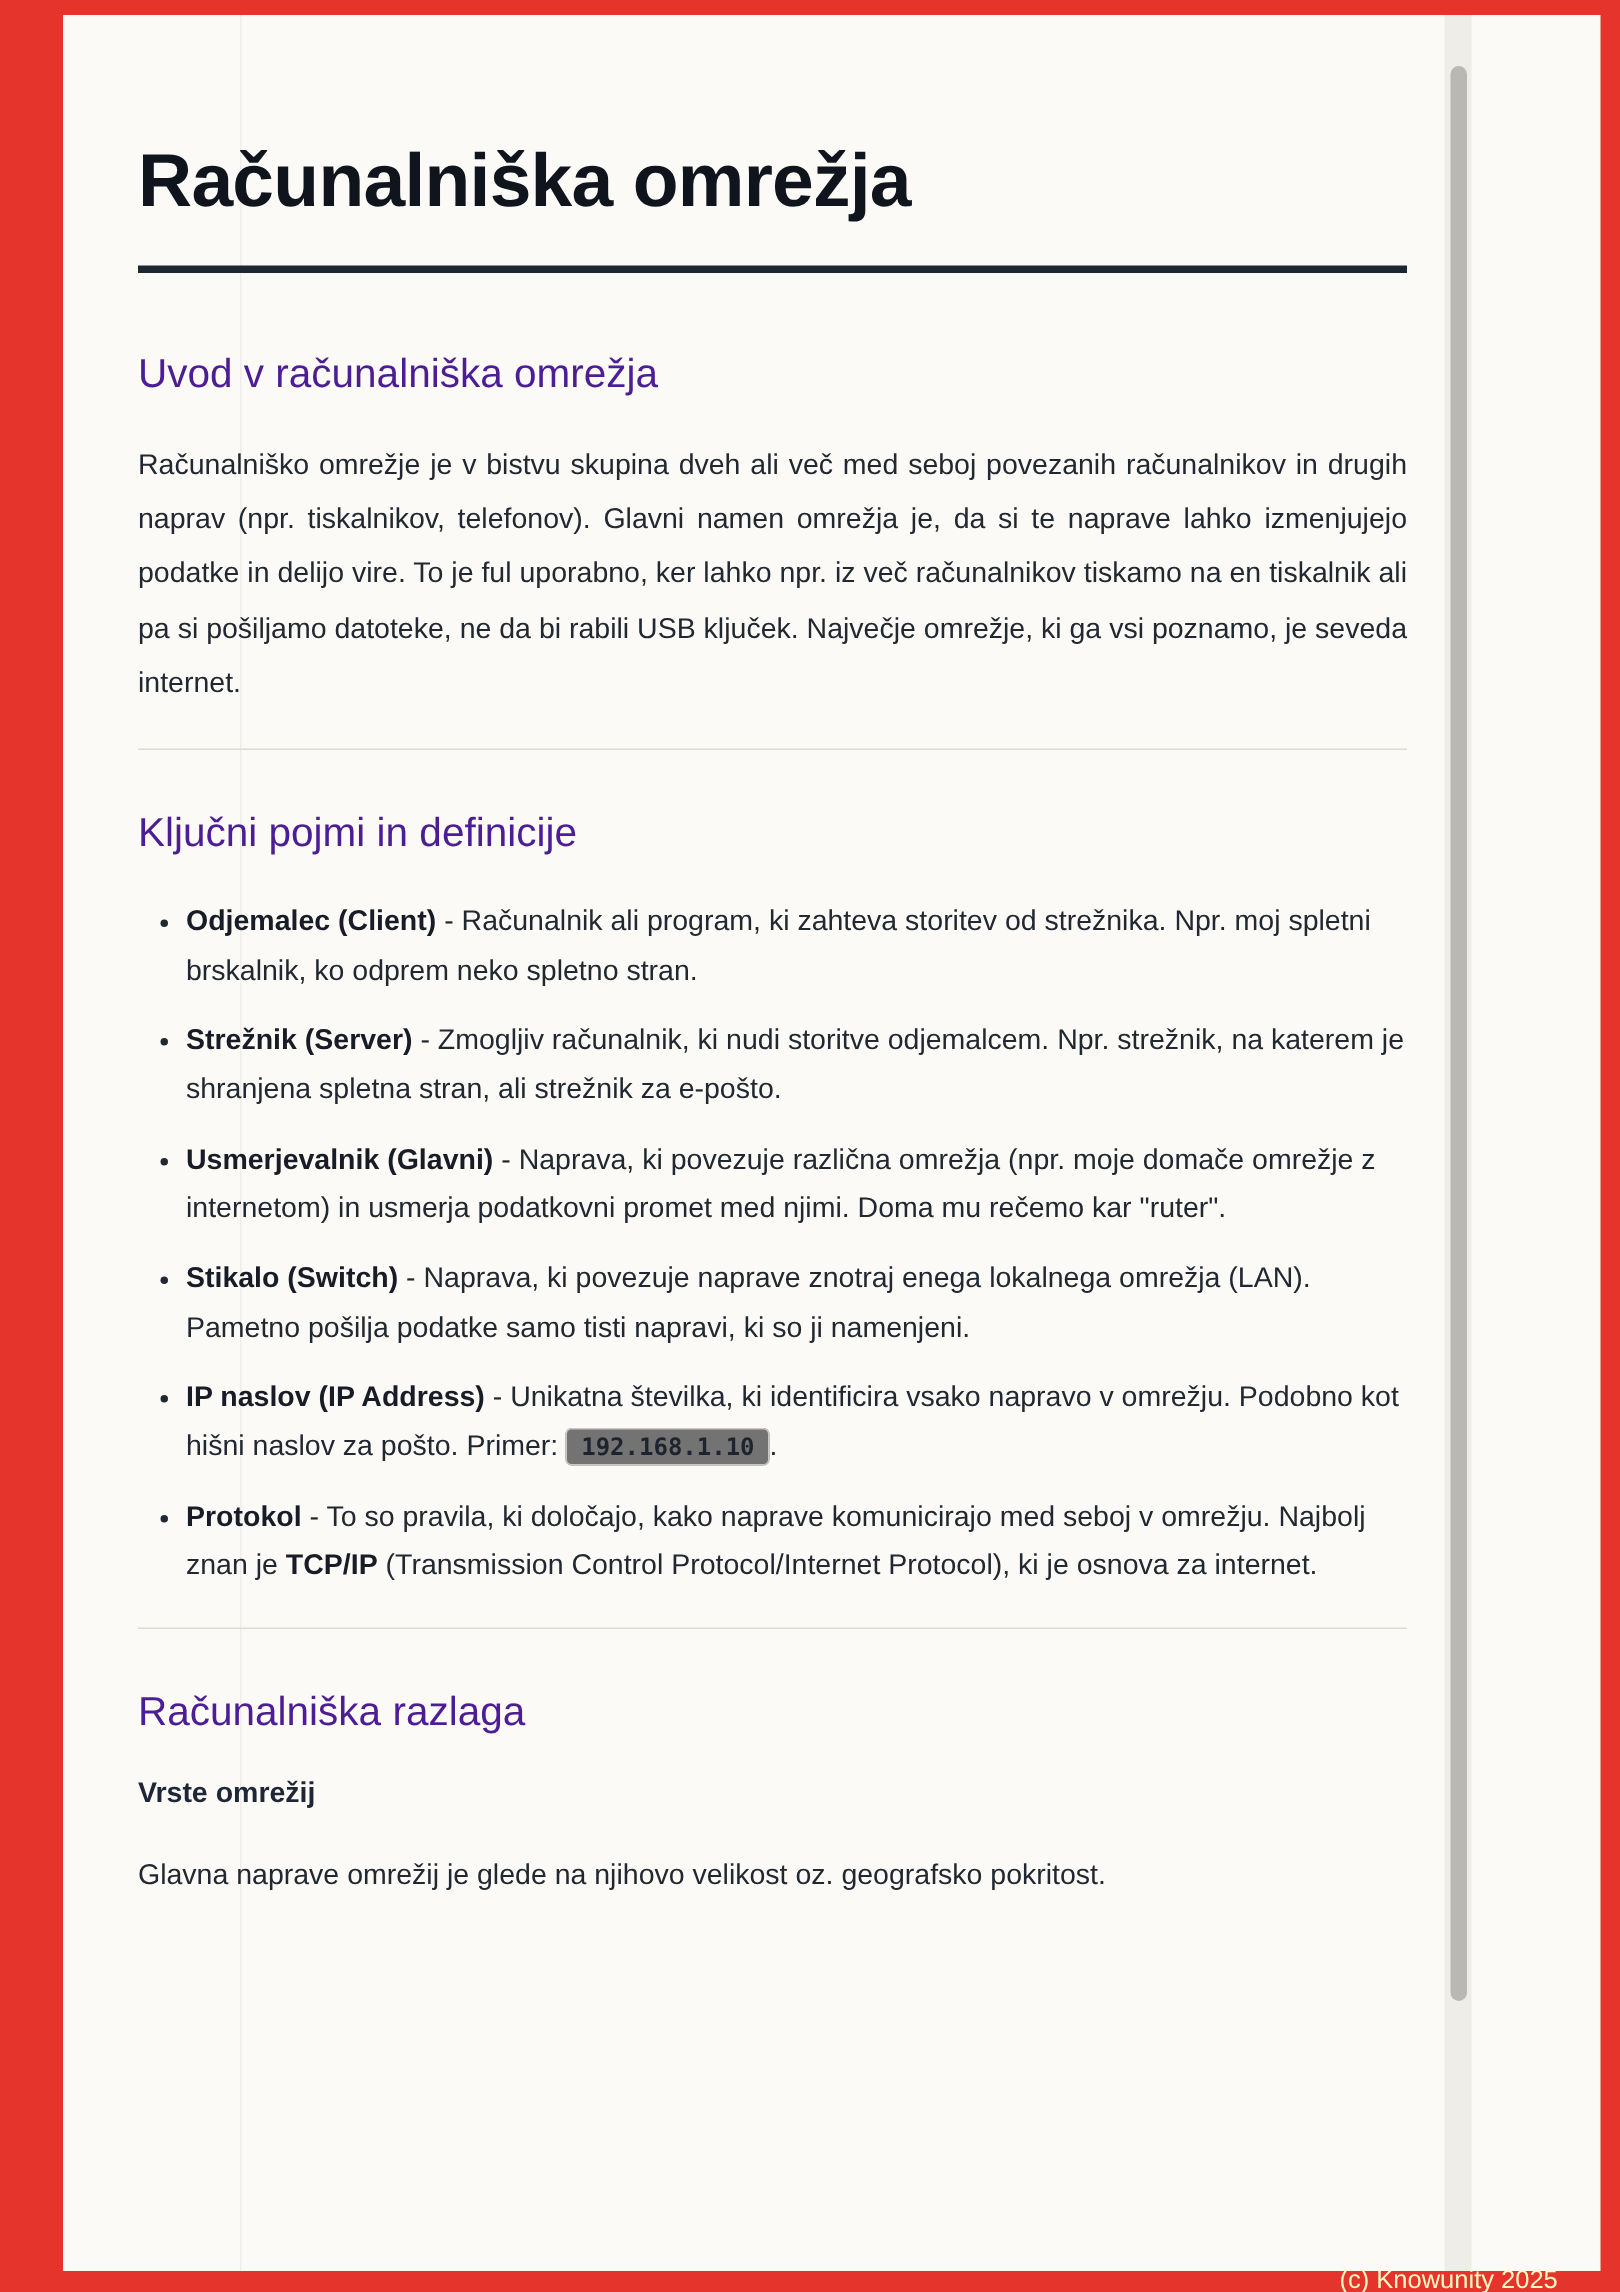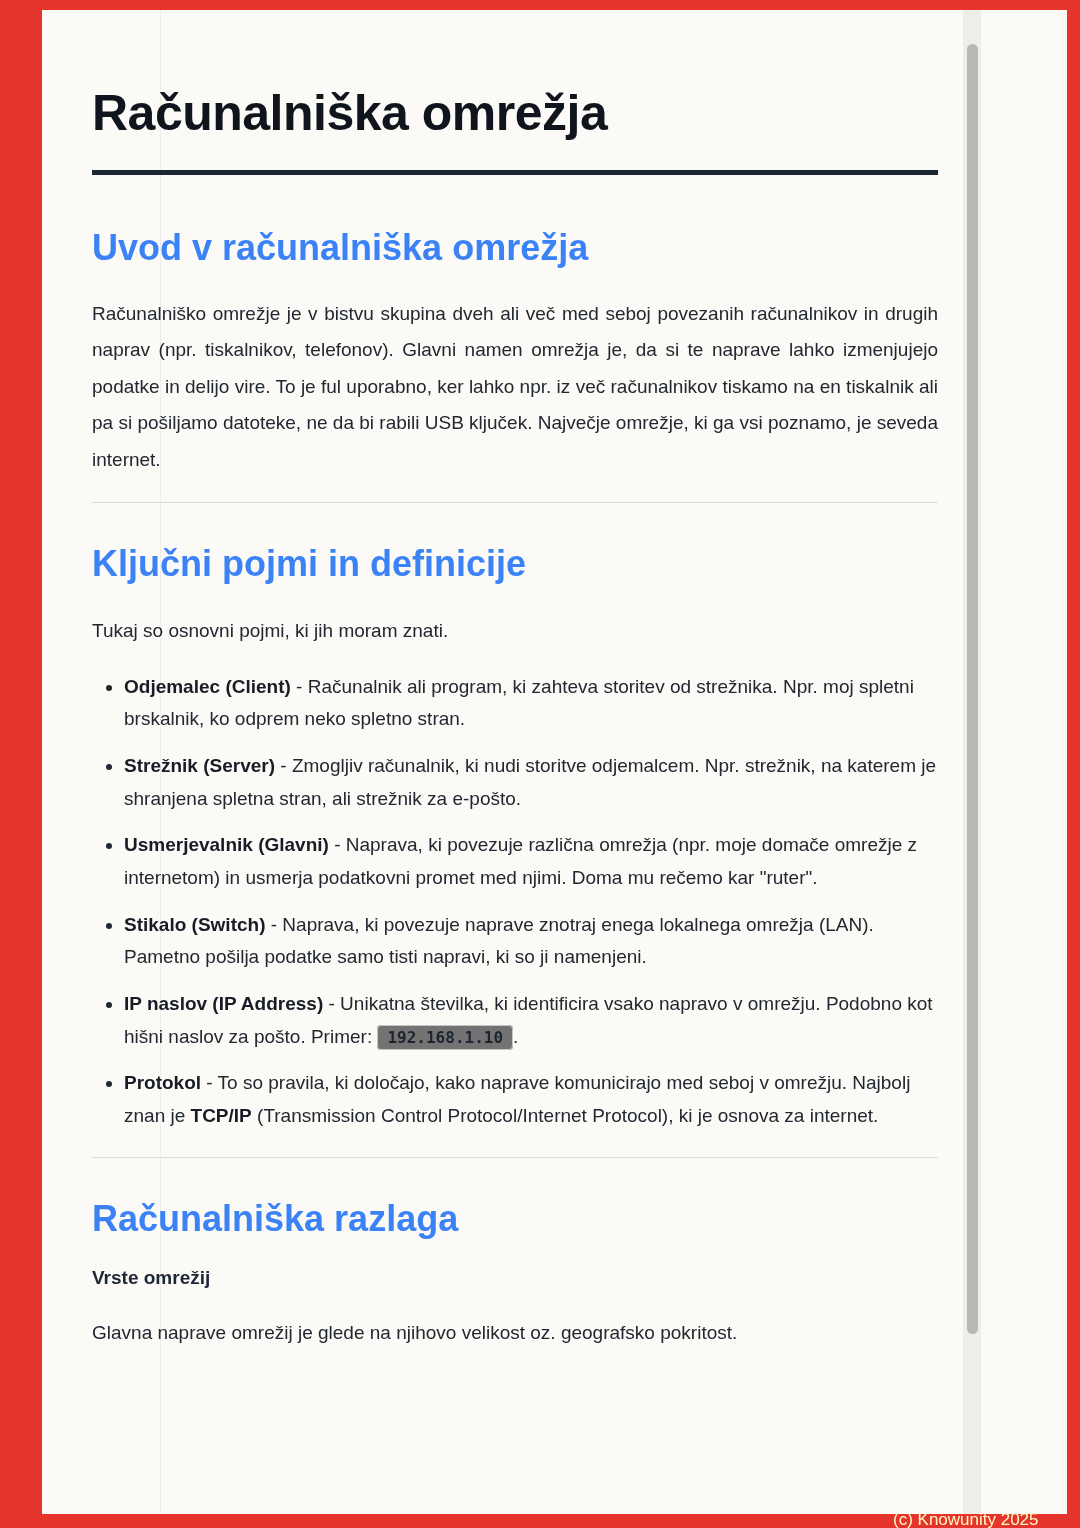--- a/index.html
+++ b/index.html
@@ -12,32 +12,32 @@
   }
   .page-inner {
     position:absolute; left:42px; top:10px; right:13px; bottom:14px;
     background:#fbfaf6;
   }
   .fold-line {
     position:absolute; left:118px; top:0; bottom:0; width:1px;
     background:rgba(0,0,0,0.05);
   }
   .content {
-    position:absolute; left:50px; top:12px; width:846px;
-    padding-top:65px;
+    position:absolute; left:50px; top:0; width:846px;
+    padding-top:84px;
   }
   .page-title {
     font-size:50px; font-weight:800; letter-spacing:-0.5px;
     color:#10151d; margin:0 0 30px 0; line-height:1.05;
   }
   .title-rule {
     height:5px; background:#1d2633; margin:0 0 52px 0;
   }
   .h2 {
-    font-size:36px; font-weight:700; color:#3b82f6;
+    font-size:27px; font-weight:400; color:#4c1d95;
     margin:0 0 28px 0; line-height:1.15;
   }
   .h3 {
     font-size:19px; font-weight:700; color:#1d2737;
     margin:0 0 26px 0; line-height:1.15;
   }
   .body-par {
     font-size:19px; line-height:1.92; color:#222831;
     text-align:justify; margin:0 0 24px 0;
   }
@@ -81,21 +81,20 @@
 
     <h1 class="page-title">Računalniška omrežja</h1>
     <div class="title-rule"></div>
 
     <h2 class="h2">Uvod v računalniška omrežja</h2>
     <p class="body-par">Računalniško omrežje je v bistvu skupina dveh ali več med seboj povezanih računalnikov in drugih naprav (npr. tiskalnikov, telefonov). Glavni namen omrežja je, da si te naprave lahko izmenjujejo podatke in delijo vire. To je ful uporabno, ker lahko npr. iz več računalnikov tiskamo na en tiskalnik ali pa si pošiljamo datoteke, ne da bi rabili USB ključek. Največje omrežje, ki ga vsi poznamo, je seveda internet.</p>
 
     <hr class="divider">
 
     <h2 class="h2">Ključni pojmi in definicije</h2>
-    <p class="intro-line">Tukaj so osnovni pojmi, ki jih moram znati.</p>
 
     <ul class="terms">
       <li><span class="term">Odjemalec (Client)</span><span> - Računalnik ali program, ki zahteva storitev od strežnika. Npr. moj spletni brskalnik, ko odprem neko spletno stran.</span></li>
 
       <li><span class="term">Strežnik (Server)</span><span> - Zmogljiv računalnik, ki nudi storitve odjemalcem. Npr. strežnik, na katerem je shranjena spletna stran, ali strežnik za e-pošto.</span></li>
 
       <li><span class="term">Usmerjevalnik (Glavni)</span><span> - Naprava, ki povezuje različna omrežja (npr. moje domače omrežje z internetom) in usmerja podatkovni promet med njimi. Doma mu rečemo kar "ruter".</span></li>
 
       <li><span class="term">Stikalo (Switch)</span><span> - Naprava, ki povezuje naprave znotraj enega lokalnega omrežja (LAN). Pametno pošilja podatke samo tisti napravi, ki so ji namenjeni.</span></li>
 

